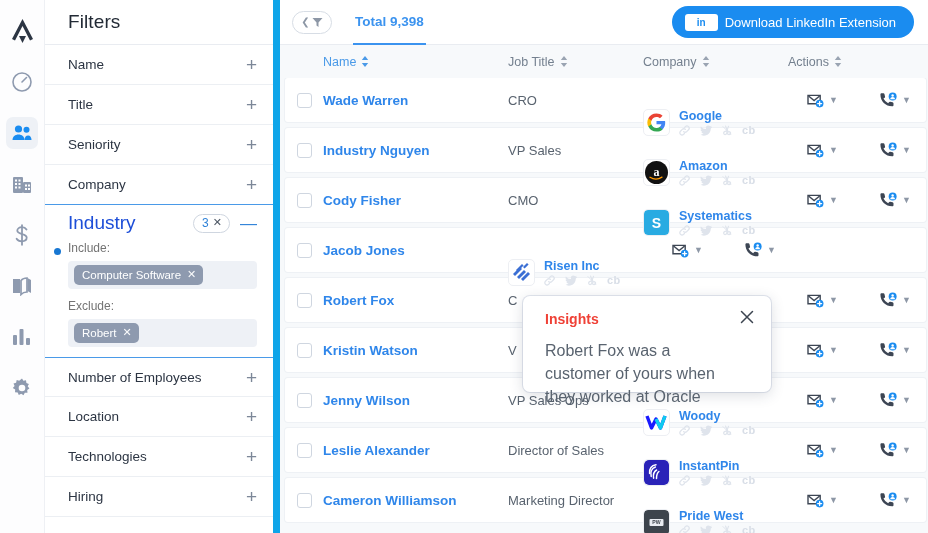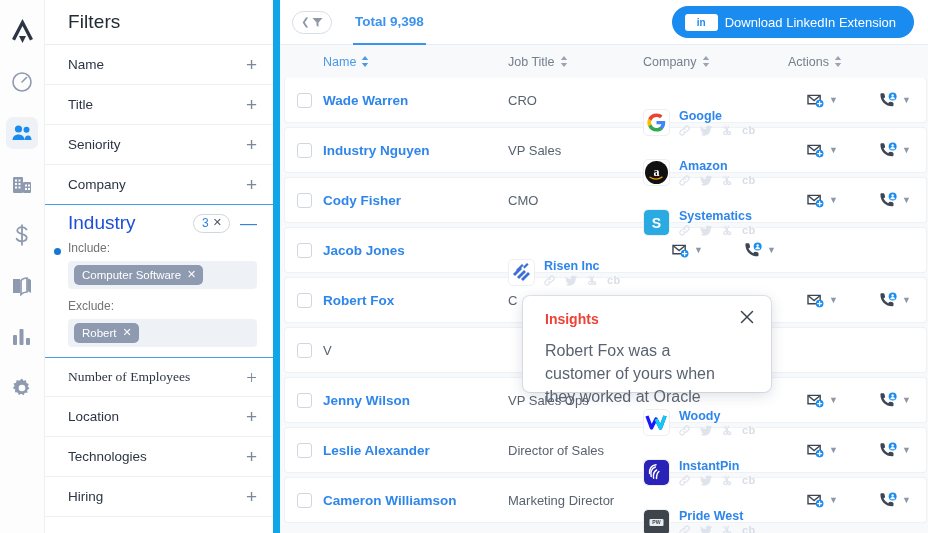--- a/index.html
+++ b/index.html
@@ -43,21 +43,21 @@
   }
   .filters-head h1 { font-size: 19px; font-weight: 400; color: #222a35; letter-spacing: .1px; }
   .f-row {
     height: 40px; display: flex; align-items: center; justify-content: space-between;
     padding: 0 16px 0 23px;
     border-bottom: 1px solid #eceff3;
     cursor: pointer;
   }
   .f-row .f-label { font-size: 13.5px; color: #2c3543; }
   .f-plus { font-size: 19px; color: #7c8798; font-weight: 300; line-height: 1; }
-  .f-sep-top { border-top: 1px solid #4a9ae8; font-family: Liberation Serif, serif; }
+  .f-sep-top { border-top: 1px solid #4a9ae8; }
   .f-sep-bot { border-bottom: 1px solid #4a9ae8; }
 
   .industry-row {
     height: 36px; display: flex; align-items: center; justify-content: space-between;
     padding: 0 16px 0 23px;
   }
   .industry-row .f-label { font-size: 19px; color: #1d4ed8; }
   .ind-right { display: flex; align-items: center; gap: 10px; }
   .count-pill {
     display: inline-flex; align-items: center; gap: 4px;
@@ -651,20 +651,21 @@
                 </svg>
                 <span class="chev">▼</span>
     </span>
   </div>
           </div>
         </div>
         <div class="row">
     <div class="col-check">
             <span class="cbox"></span>
           </div>
+    <div class="col-name"><span class="pname">Kristin Watson</span></div>
     <div class="col-title"><span class="ptitle">V</span></div>
     <div class="col-comp"></div>
     <div class="col-act">
   <div class="actions">
     <span class="act-grp">
       <svg width="17" height="15" viewBox="0 0 18 16">
   <path d="M1 2.5h13v9H1z" fill="none" stroke="#3d4654" stroke-width="1.5"></path>
   <path d="M1.6 3.2L7.5 8l5.9-4.8" fill="none" stroke="#3d4654" stroke-width="1.5"></path>
   <circle cx="13.4" cy="11.3" r="4.1" fill="#1a8cf0"></circle>
   <path d="M13.4 9.2v4.2M11.3 11.3h4.2" stroke="#fff" stroke-width="1.4" stroke-linecap="round"></path>

